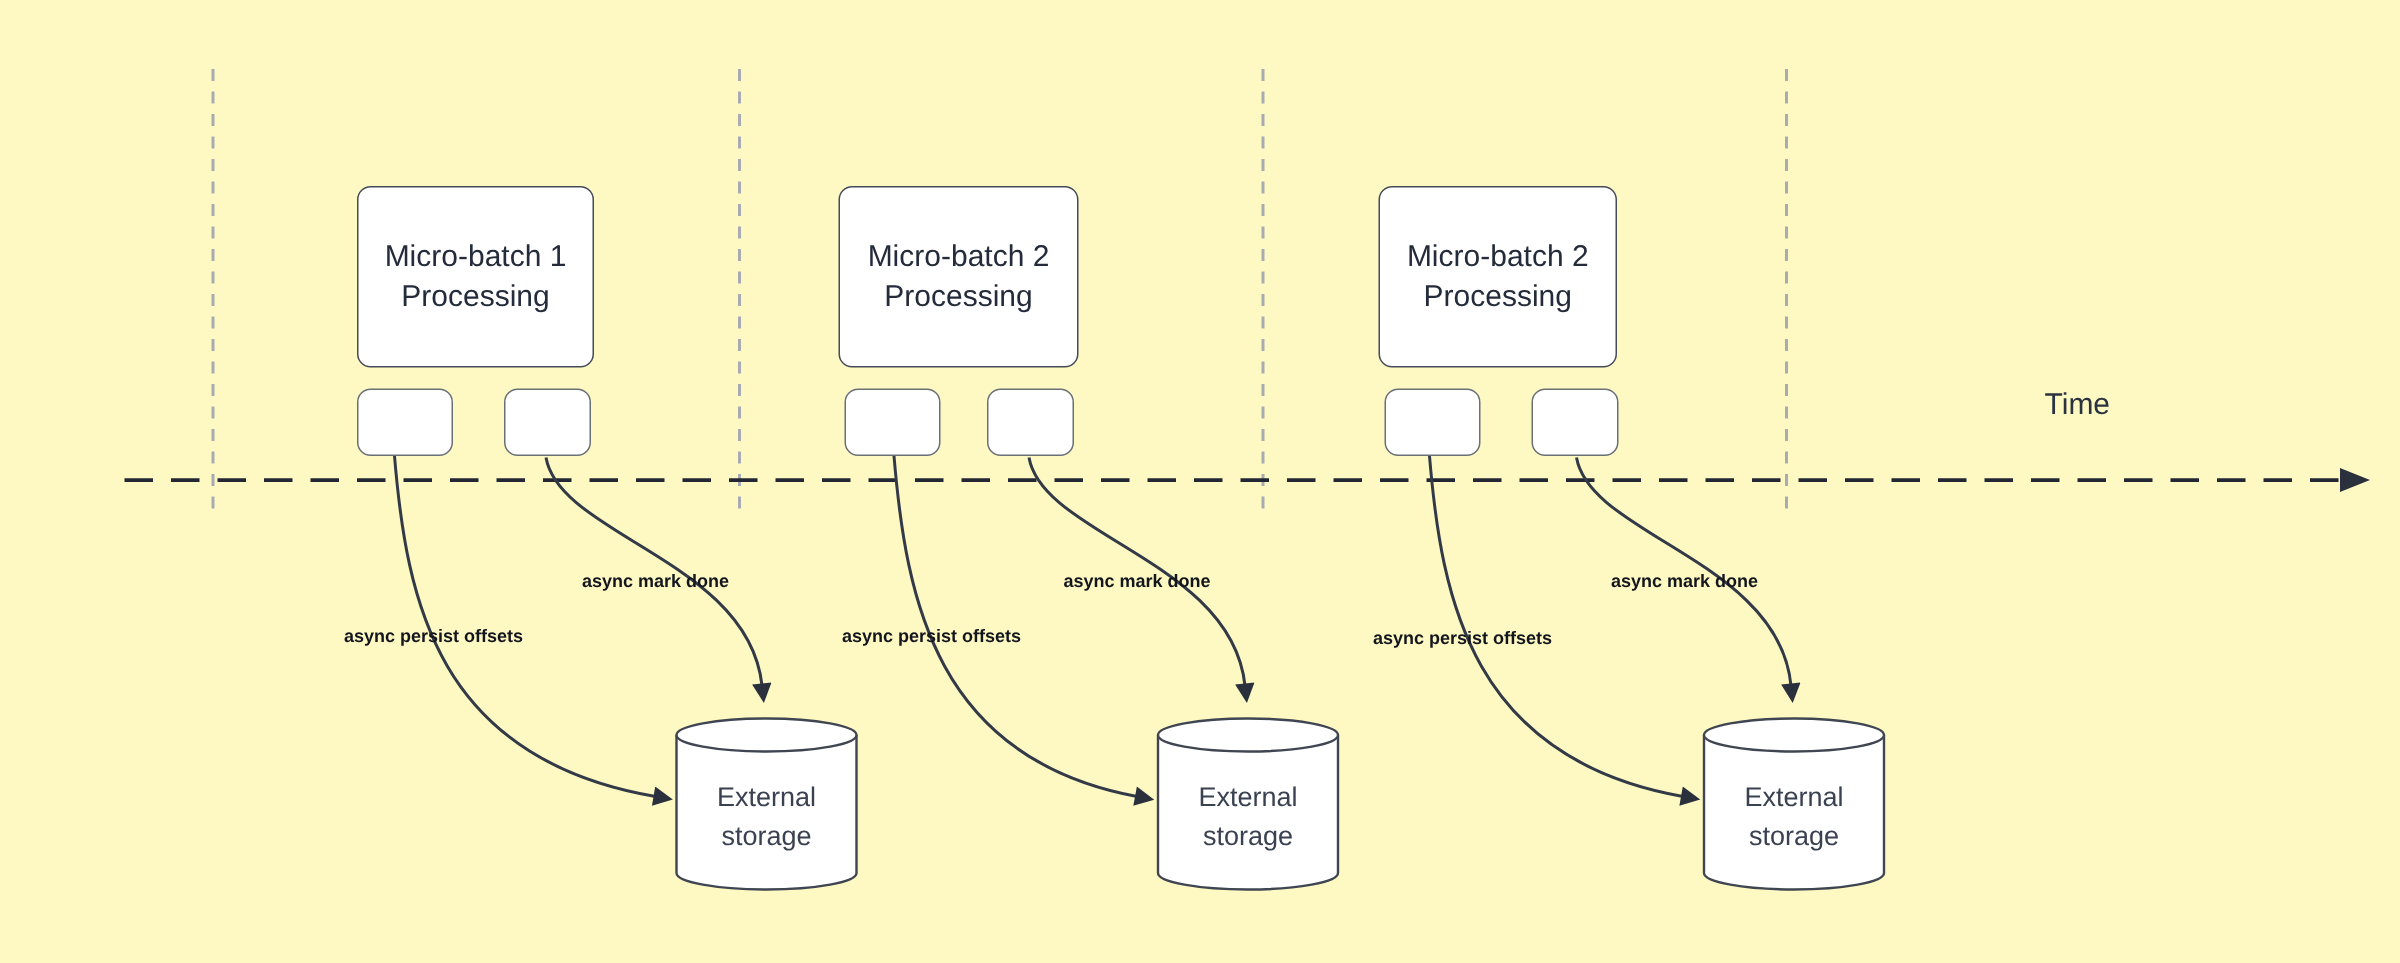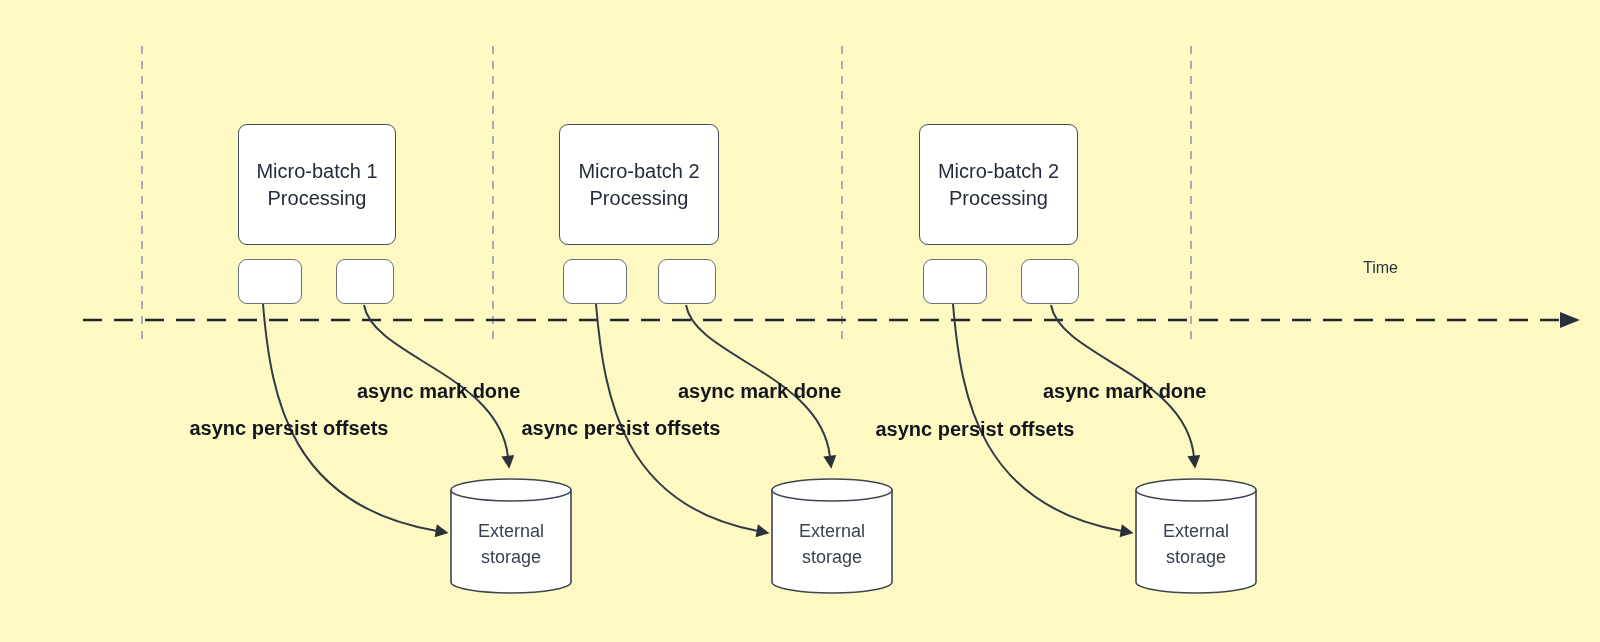--- a/index.html
+++ b/index.html
@@ -11,27 +11,27 @@
   .abs{position:absolute;}
   .big-box{
     border:1px solid #454c59;border-radius:9px;background:#ffffff;
     display:flex;align-items:center;justify-content:center;text-align:center;
     font-size:20px;line-height:27px;color:#242b3a;white-space:pre-line;
   }
   .small-box{
     border:1.5px solid #6a7077;border-radius:9px;background:#ffffff;box-sizing:border-box;
   }
   .flow-label{
-    font-size:20px;font-weight:bold;color:#13161d;text-align:center;white-space:nowrap;
+    font-size:12px;font-weight:bold;color:#13161d;text-align:center;white-space:nowrap;
   }
   .storage-label{
     width:124px;text-align:center;font-size:18px;line-height:26px;color:#3a4150;white-space:pre-line;
   }
   .time-label{
-    font-size:16px;color:#2b3240;
+    font-size:20px;color:#2b3240;
   }
 </style>
 </head>
 <body>
 
 <div class="canvas">
 
   <svg width="1600" height="642" viewBox="0 0 1600 642">
     <defs>
       <marker id="arrowR" markerUnits="userSpaceOnUse" markerWidth="15" markerHeight="13" viewBox="0 0 10 10" refX="1" refY="5" orient="auto">

